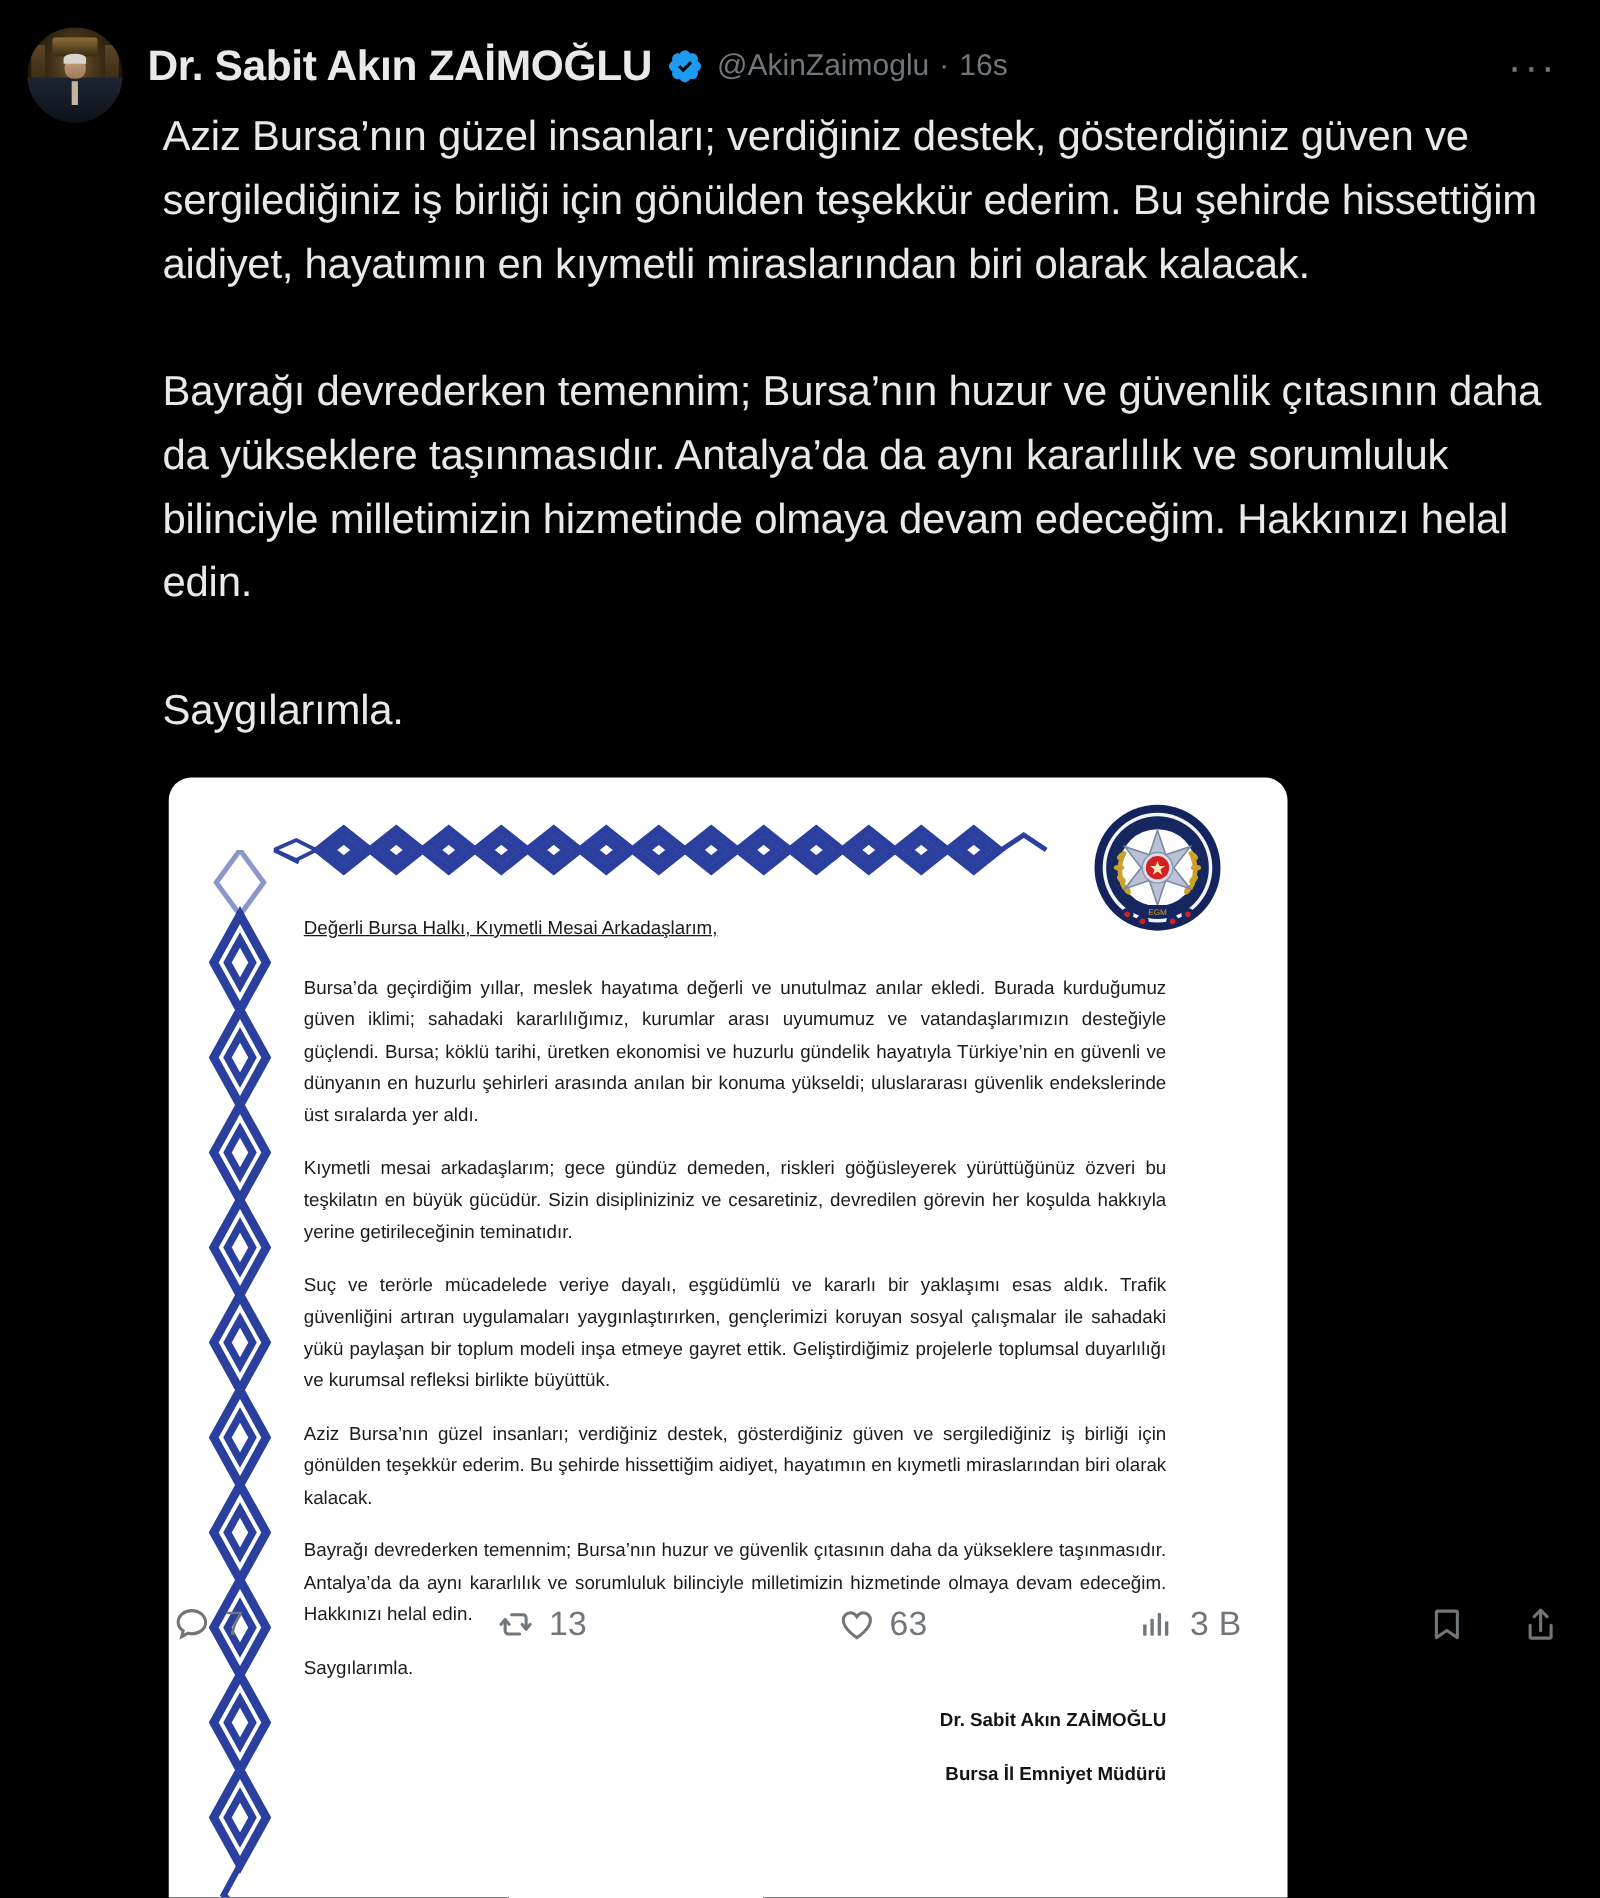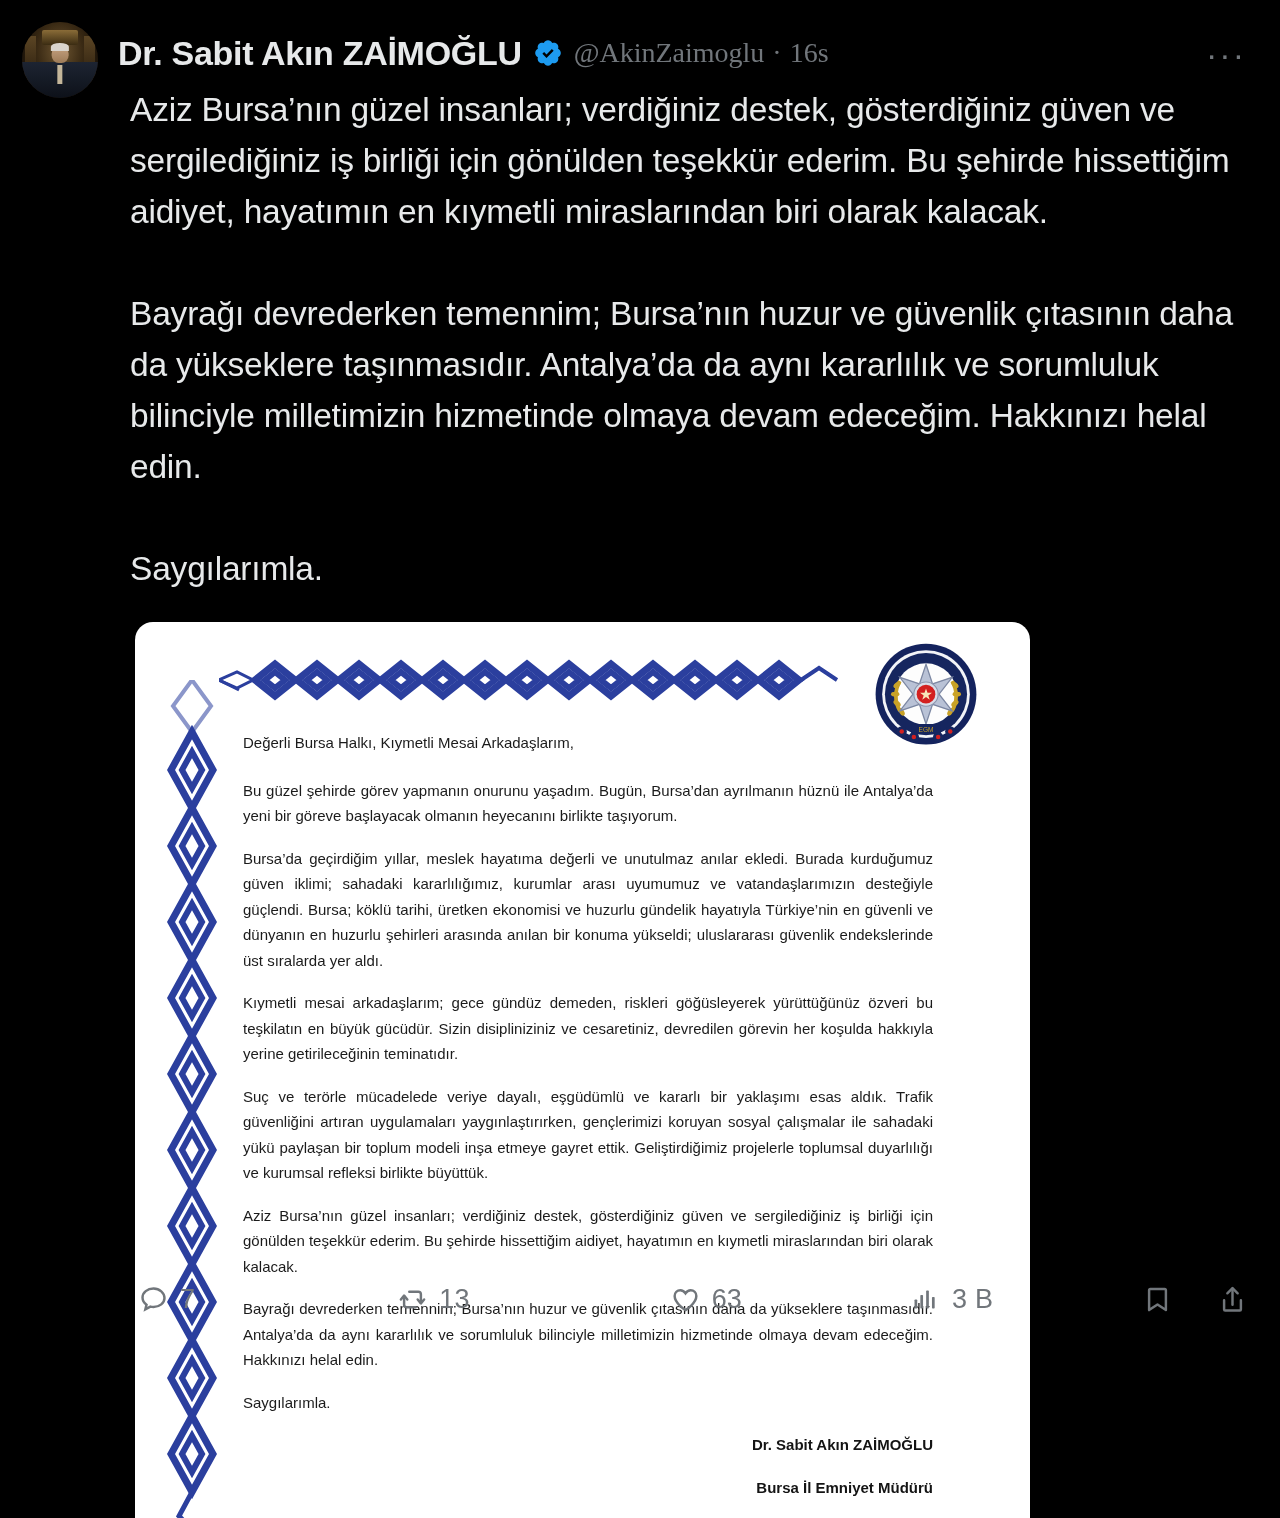--- a/index.html
+++ b/index.html
@@ -42,21 +42,21 @@
   .avatar .tie { position:absolute; left:50%; top:56%; transform:translateX(-50%);
     width:7%; height:26%; background:#c4b69a; }
 
   .headtext { margin-left:20px; display:flex; align-items:center;
               flex:1; height:62px; }
   .dispname {
     color:#e7e9ea; font-size:34px; font-weight:bold; letter-spacing:-0.3px;
     white-space:nowrap;
   }
   .verified { width:30px; height:30px; margin:0 11px 0 11px; flex:0 0 30px; display:block; }
-  .handle { color:#71767b; font-size:28px; white-space:nowrap;font-family:Liberation Serif, serif; }
+  .handle { color:#71767b; font-size:24px; white-space:nowrap; }
   .more {
     margin-left:auto; color:#71767b; font-size:34px; letter-spacing:2px;
     padding-right:14px; line-height:0.5; align-self:flex-start; margin-top:24px;
   }
 
   
   .body {
     padding:4px 30px 0 130px;
     color:#e7e9ea;
     font-size:33.5px;
@@ -85,21 +85,21 @@
   .emblem { position:absolute; right:48px; top:18px; width:112px; height:112px; }
 
   .letter-text {
     position:absolute; left:108px; top:108px; width:690px;
     color:#1b1b1b;
     font-size:15px;
     line-height:25.5px;
     text-align:justify;
   }
   .letter-text p { margin:0 0 17px 0; }
-  .letter-text p.salute { margin-bottom:22px; }
+  .letter-text p.salute { margin-bottom:22px;text-decoration:underline; }
   .sign { margin-top:12px; text-align:right; }
   .sign .l1 { font-weight:bold; font-size:15px; color:#141414; }
   .sign .l2 { font-weight:bold; font-size:15px; color:#141414; margin-top:17px; }
 
   
   .actions {
     position:absolute; left:0; right:0; bottom:8px;
     display:flex; align-items:center;
     padding:0 26px 0 138px;
     height:54px;
@@ -255,21 +255,20 @@
               <circle cx="47" cy="104" r="2.4" fill="#d32020"></circle>
             <circle cx="73" cy="104" r="5.5" fill="#16265f"></circle>
               <circle cx="73" cy="104" r="2.4" fill="#d32020"></circle>
             <circle cx="86" cy="98" r="5.5" fill="#16265f"></circle>
               <circle cx="86" cy="98" r="2.4" fill="#d32020"></circle>
           </g>
         </svg>
 
         <div class="letter-text">
           <p class="salute">Değerli Bursa Halkı, Kıymetli Mesai Arkadaşlarım,</p>
-          <p>Bu güzel şehirde görev yapmanın onurunu yaşadım. Bugün, Bursa’dan ayrılmanın hüznü ile Antalya’da yeni bir göreve başlayacak olmanın heyecanını birlikte taşıyorum.</p>
           <p>Bursa’da geçirdiğim yıllar, meslek hayatıma değerli ve unutulmaz anılar ekledi. Burada kurduğumuz güven iklimi; sahadaki kararlılığımız, kurumlar arası uyumumuz ve vatandaşlarımızın desteğiyle güçlendi. Bursa; köklü tarihi, üretken ekonomisi ve huzurlu gündelik hayatıyla Türkiye’nin en güvenli ve dünyanın en huzurlu şehirleri arasında anılan bir konuma yükseldi; uluslararası güvenlik endekslerinde üst sıralarda yer aldı.</p>
           <p>Kıymetli mesai arkadaşlarım; gece gündüz demeden, riskleri göğüsleyerek yürüttüğünüz özveri bu teşkilatın en büyük gücüdür. Sizin disipliniziniz ve cesaretiniz, devredilen görevin her koşulda hakkıyla yerine getirileceğinin teminatıdır.</p>
           <p>Suç ve terörle mücadelede veriye dayalı, eşgüdümlü ve kararlı bir yaklaşımı esas aldık. Trafik güvenliğini artıran uygulamaları yaygınlaştırırken, gençlerimizi koruyan sosyal çalışmalar ile sahadaki yükü paylaşan bir toplum modeli inşa etmeye gayret ettik. Geliştirdiğimiz projelerle toplumsal duyarlılığı ve kurumsal refleksi birlikte büyüttük.</p>
           <p>Aziz Bursa’nın güzel insanları; verdiğiniz destek, gösterdiğiniz güven ve sergilediğiniz iş birliği için gönülden teşekkür ederim. Bu şehirde hissettiğim aidiyet, hayatımın en kıymetli miraslarından biri olarak kalacak.</p>
           <p>Bayrağı devrederken temennim; Bursa’nın huzur ve güvenlik çıtasının daha da yükseklere taşınmasıdır. Antalya’da da aynı kararlılık ve sorumluluk bilinciyle milletimizin hizmetinde olmaya devam edeceğim. Hakkınızı helal edin.</p>
           <p>Saygılarımla.</p>
           <div class="sign">
             <div class="l1">Dr. Sabit Akın ZAİMOĞLU</div>
             <div class="l2">Bursa İl Emniyet Müdürü</div>
           </div>

